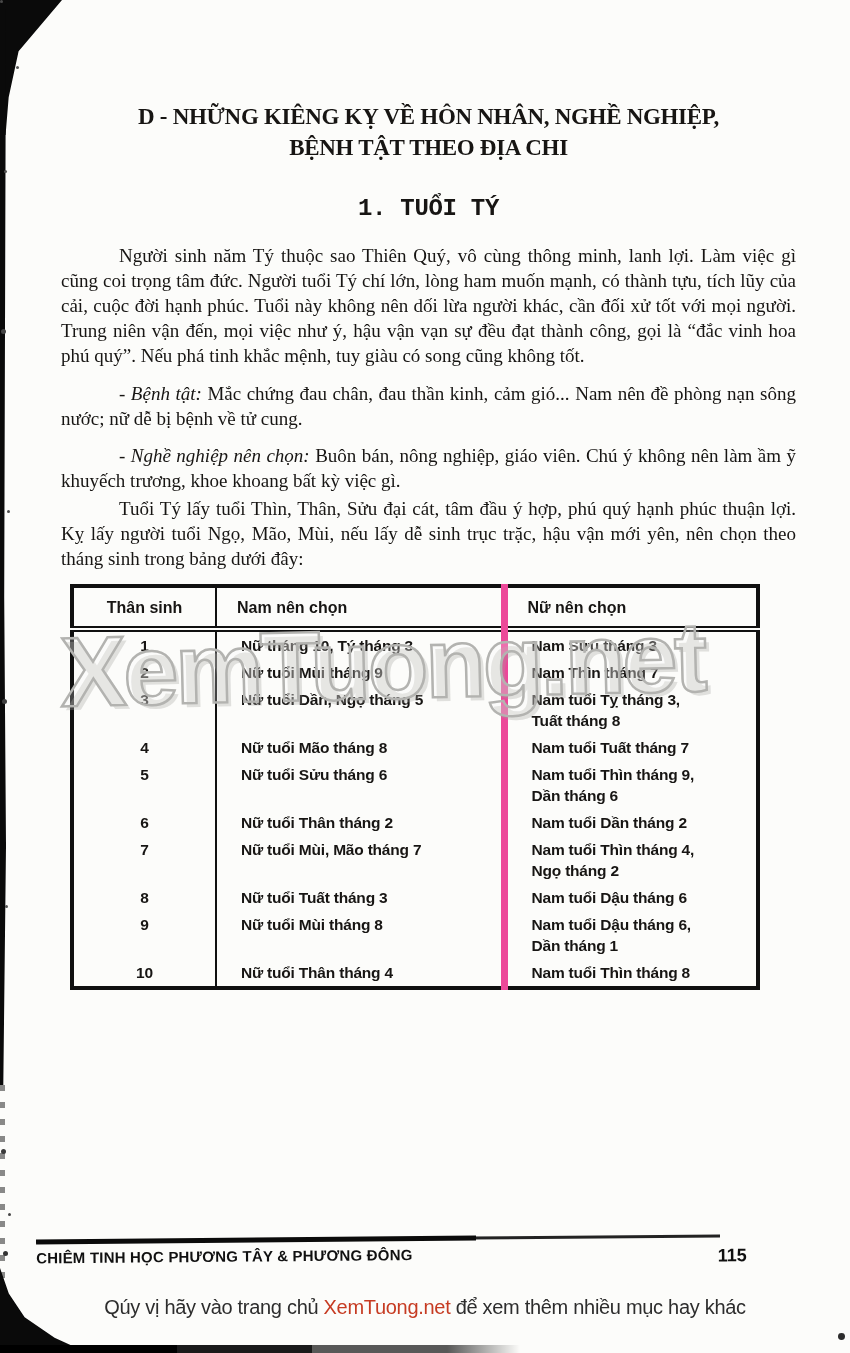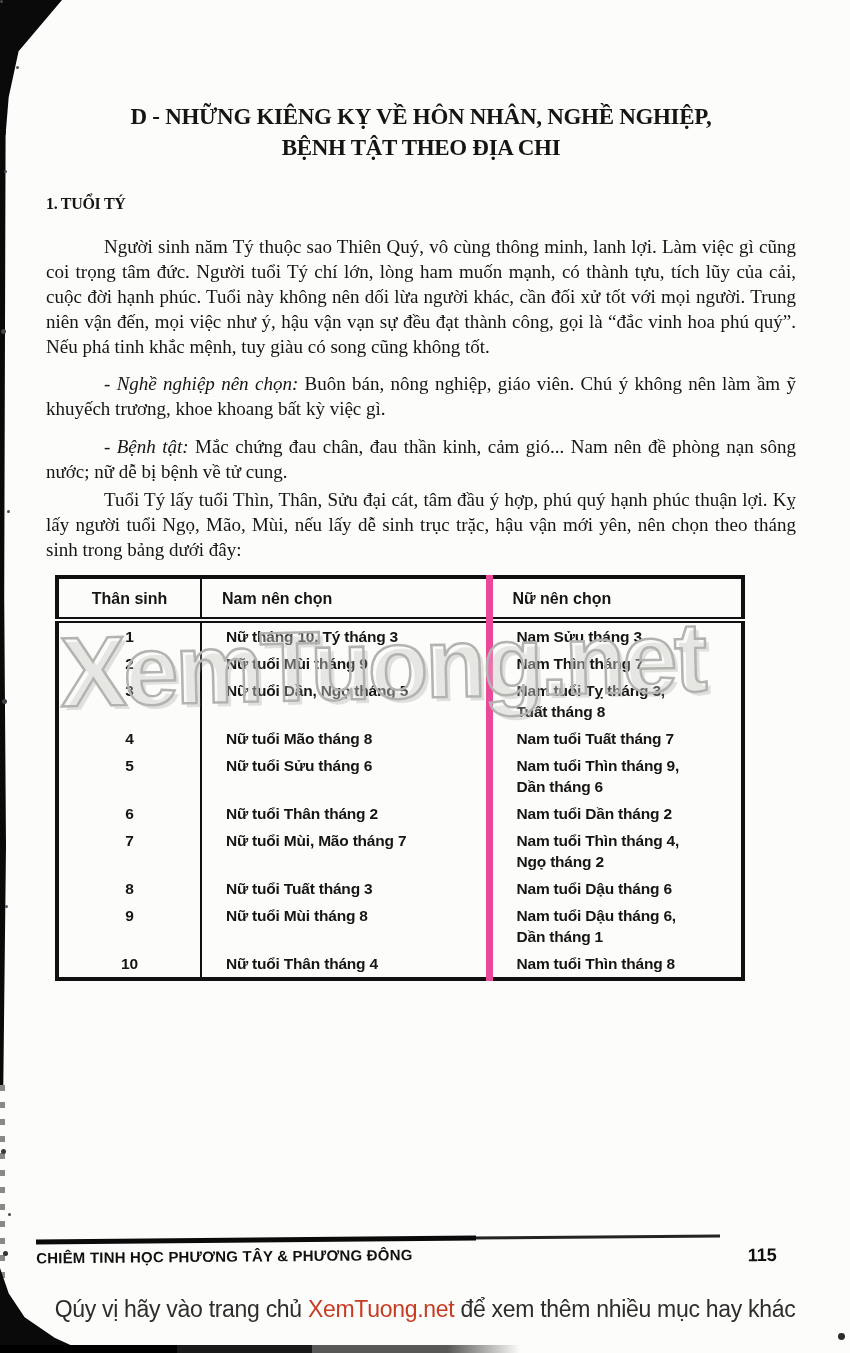--- a/index.html
+++ b/index.html
@@ -35,23 +35,23 @@
     font-family:"Liberation Sans",sans-serif;font-weight:bold;
     font-size:99px;letter-spacing:-3px;white-space:nowrap;
     color:rgba(252,252,250,0.22);
     -webkit-text-stroke:2.5px #b3b3b0;
     text-shadow:4px 4px 0 rgba(158,158,154,0.30);
     transform:rotate(-1.4deg);
     pointer-events:none;
   }
 
   
-  .content{position:relative;z-index:1;padding:101px 54px 4px 46px;}
+  .content{position:relative;z-index:1;padding:101px 54px 4px 46px;margin-left:15px;}
   h1{font-size:23px;line-height:31px;margin:0;text-align:center;font-weight:bold;letter-spacing:-.3px;}
-  h2{font-size:16px;margin:32px 0 0;text-align:left;font-weight:bold;letter-spacing:-.3px;}
+  h2{font-size:24px;margin:32px 0 0;text-align:center;font-weight:bold;letter-spacing:-.3px;font-family:Liberation Mono, monospace;}
   p{font-size:19px;line-height:25px;margin:0;text-align:justify;}
   p.indent{text-indent:58px;}
   .p1{margin-top:21px;}
   .p2{margin-top:12px;}
   .p3{margin-top:13px;}
   .p4{margin-top:7px;font-style:italic;}
   .p5{margin-top:3px;}
   em{font-style:italic;}
 
   
@@ -66,26 +66,26 @@
   td.c1{text-align:center;padding-left:8px;}
   td.c3{white-space:pre-line;padding-right:30px;}
   th.c2,td.c2{border-left:2px solid #101010;border-right:7px solid #ec4899;}
 
   
   .footer{position:absolute;left:0;top:1236px;width:850px;z-index:2;transform:rotate(-.5deg);}
   .footer .rule-thick{position:absolute;left:36px;top:0;width:440px;height:5px;background:#0b0b0b;}
   .footer .rule-thin{position:absolute;left:470px;top:1px;width:250px;height:3px;background:#0b0b0b;opacity:.9;}
   .footer .book-title{position:absolute;left:36px;top:10px;
     font-family:"Liberation Sans",sans-serif;font-weight:bold;font-size:15px;letter-spacing:.2px;color:#101010;}
-  .footer .page-number{position:absolute;left:742px;top:12px;width:40px;text-align:center;
+  .footer .page-number{position:absolute;left:712px;top:12px;width:40px;text-align:center;
     font-family:"Liberation Sans",sans-serif;font-weight:bold;font-size:18px;color:#101010;}
 
   
   .banner{position:absolute;left:0;top:1296px;width:850px;text-align:center;z-index:2;
-    font-family:"Liberation Sans",sans-serif;font-size:23px;letter-spacing:-.3px;color:#2d2d2d;}
+    font-family:"Liberation Sans",sans-serif;font-size:20px;letter-spacing:-.3px;color:#2d2d2d;}
   .banner .site{color:#c63b22;}
 </style>
 </head>
 <body>
 
 <div class="page">
 
   <div class="corner-tl"></div>
   <div class="edge-left"></div>
   <div class="edge-left-dots"></div>
@@ -98,23 +98,23 @@
   <div class="content">
     <h1>
       <span>D - NHỮNG KIÊNG KỴ VỀ HÔN NHÂN, NGHỀ NGHIỆP,</span><br>
       <span>BỆNH TẬT THEO ĐỊA CHI</span>
     </h1>
 
     <h2>1. TUỔI TÝ</h2>
 
     <p class="indent p1">Người sinh năm Tý thuộc sao Thiên Quý, vô cùng thông minh, lanh lợi. Làm việc gì cũng coi trọng tâm đức. Người tuổi Tý chí lớn, lòng ham muốn mạnh, có thành tựu, tích lũy của cải, cuộc đời hạnh phúc. Tuổi này không nên dối lừa người khác, cần đối xử tốt với mọi người. Trung niên vận đến, mọi việc như ý, hậu vận vạn sự đều đạt thành công, gọi là “đắc vinh hoa phú quý”. Nếu phá tinh khắc mệnh, tuy giàu có song cũng không tốt.</p>
 
+    <p class="indent p3"><em>- Bệnh tật:</em><span> Mắc chứng đau chân, đau thần kinh, cảm gió... Nam nên đề phòng nạn sông nước; nữ dễ bị bệnh về tử cung.</span></p>
+
     <p class="indent p2"><em>- Nghề nghiệp nên chọn:</em><span> Buôn bán, nông nghiệp, giáo viên. Chú ý không nên làm ầm ỹ khuyếch trương, khoe khoang bất kỳ việc gì.</span></p>
-
-    <p class="indent p3"><em>- Bệnh tật:</em><span> Mắc chứng đau chân, đau thần kinh, cảm gió... Nam nên đề phòng nạn sông nước; nữ dễ bị bệnh về tử cung.</span></p>
 
 
     <p class="indent p5">Tuổi Tý lấy tuổi Thìn, Thân, Sửu đại cát, tâm đầu ý hợp, phú quý hạnh phúc thuận lợi. Kỵ lấy người tuổi Ngọ, Mão, Mùi, nếu lấy dễ sinh trục trặc, hậu vận mới yên, nên chọn theo tháng sinh trong bảng dưới đây:</p>
 
     <table>
       <colgroup>
           <col class="c1">
           <col class="c2">
           <col class="c3">
         </colgroup>

